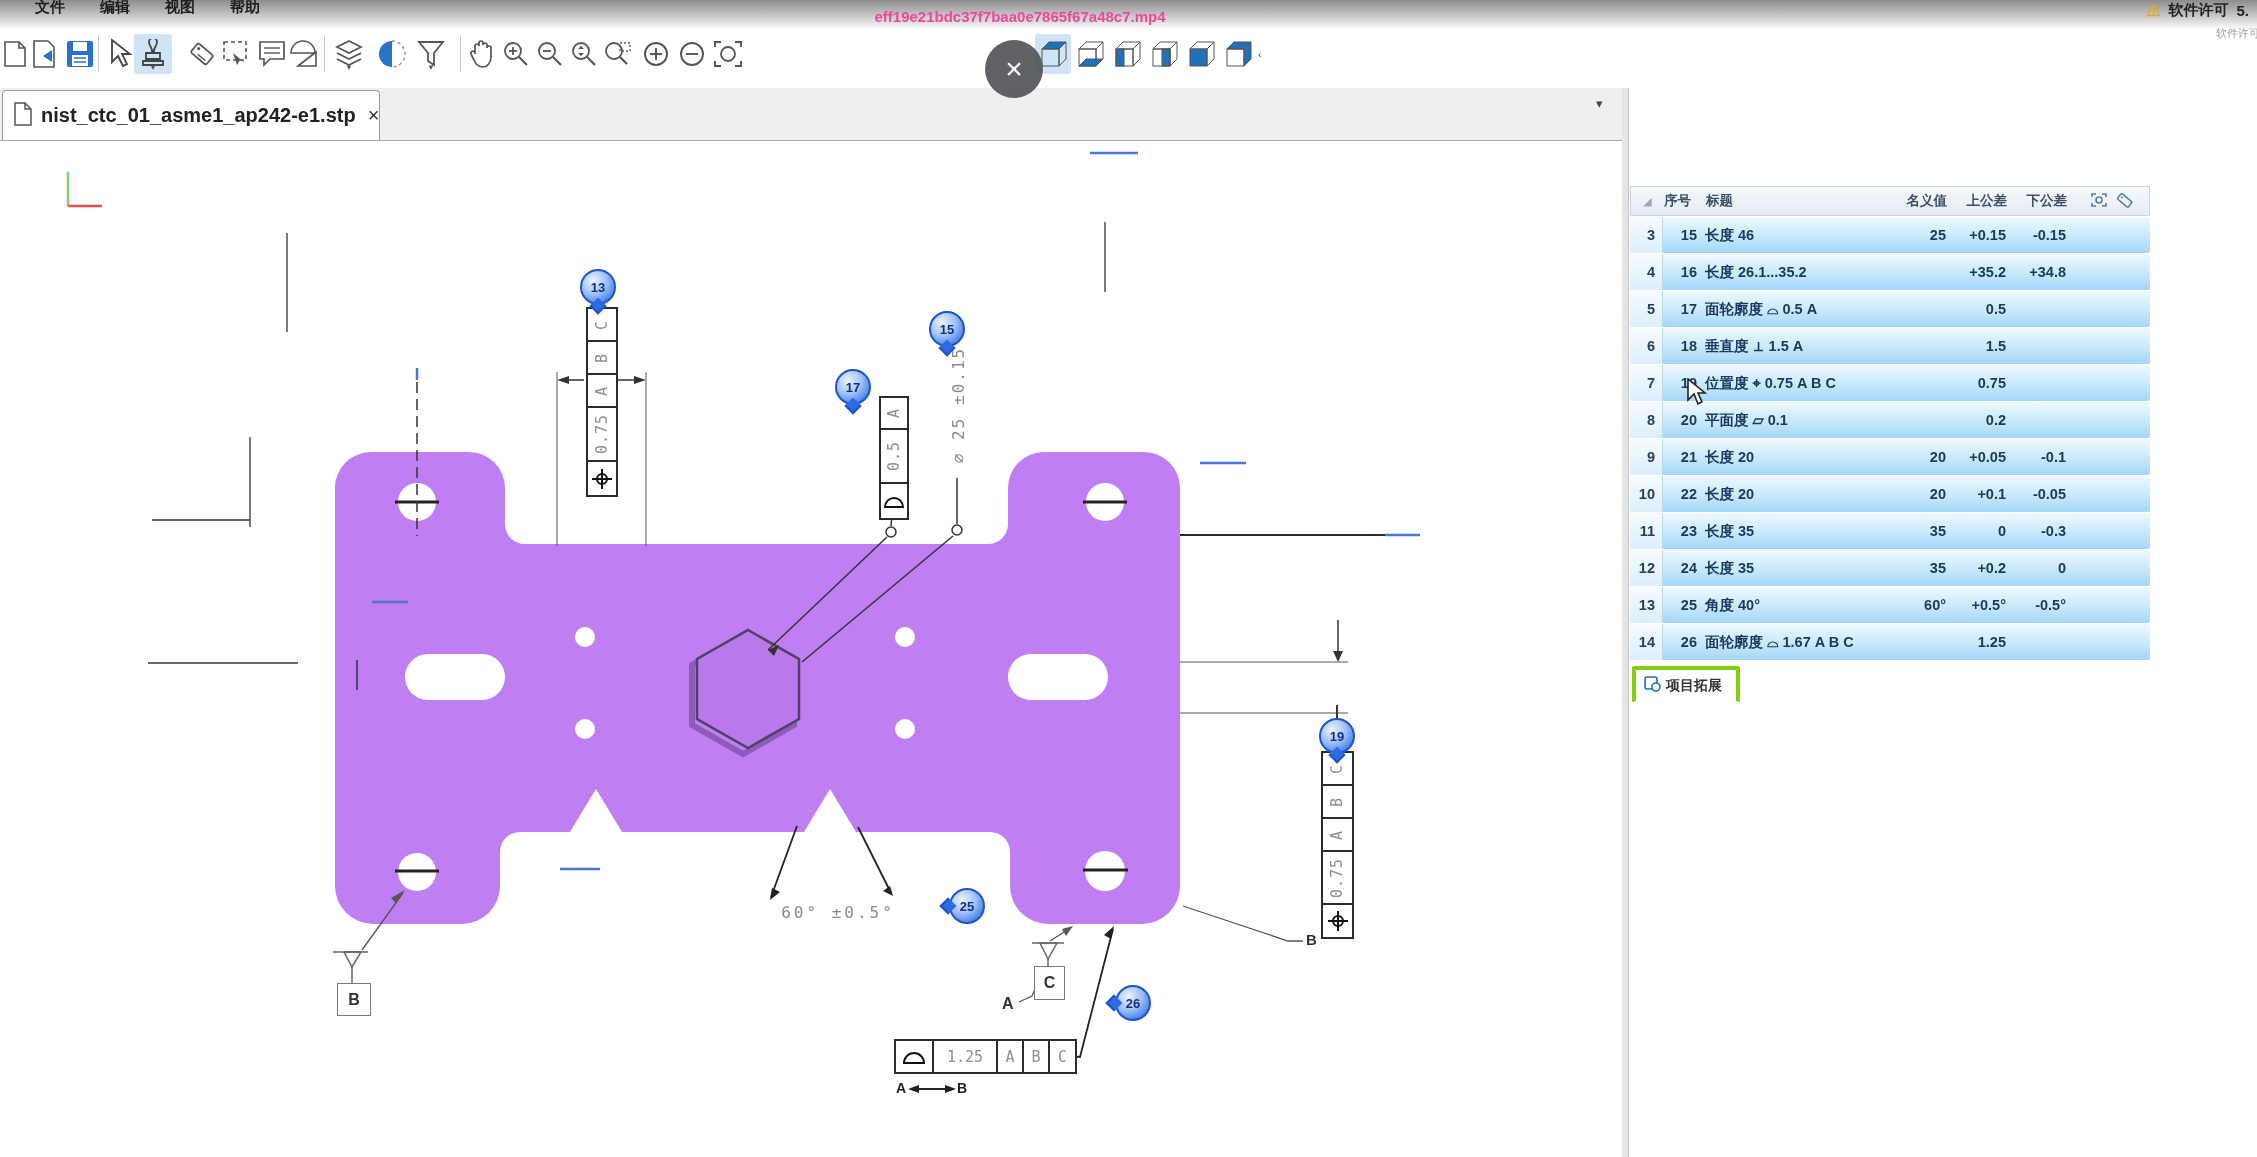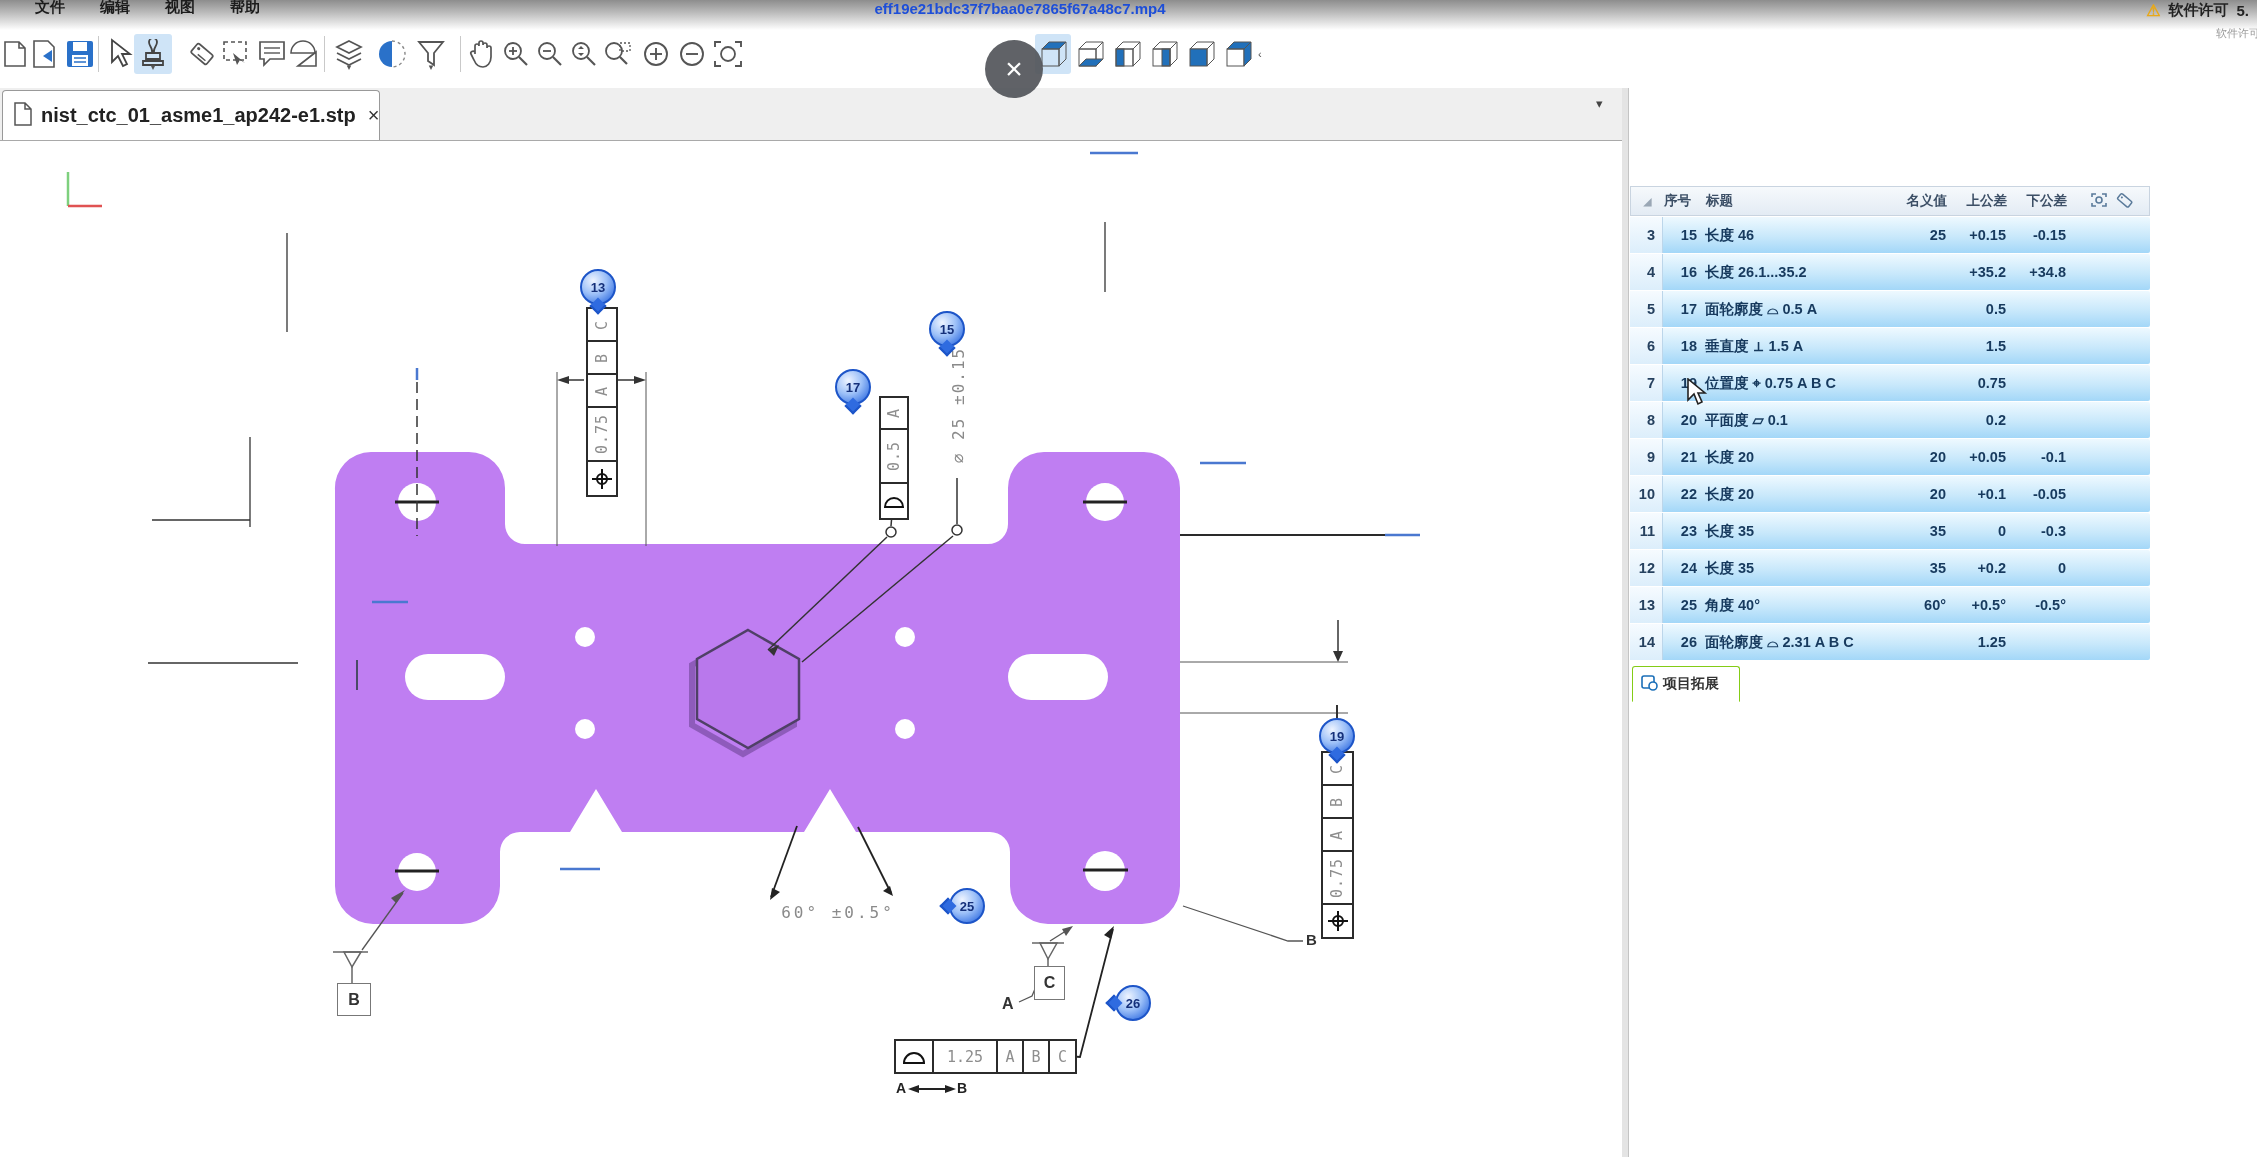--- a/index.html
+++ b/index.html
@@ -2,21 +2,21 @@
 <html><head>
 <meta charset="utf-8">
 <style>
   html,body{margin:0;padding:0;}
   body{width:2257px;height:1157px;position:relative;overflow:hidden;background:#fff;
        font-family:"Liberation Sans","DejaVu Sans",sans-serif;-webkit-font-smoothing:antialiased;}
   .abs{position:absolute;}
   
   #topgrad{left:0;top:0;width:2257px;height:30px;background:linear-gradient(180deg,#8d8d8d 0%,#b9b9b9 40%,rgba(255,255,255,0) 100%);z-index:6;pointer-events:none;}
   .menu-item{top:-2px;font:600 15px "Liberation Sans",sans-serif;color:#1c1c1c;z-index:7;}
-  #video-title{top:0px;left:1020px;transform:translateX(-50%);font:600 15px "Liberation Sans",sans-serif;color:#1d4ed8;z-index:7;white-space:nowrap;}
+  #video-title{top:8px;left:1020px;transform:translateX(-50%);font:600 15px "Liberation Sans",sans-serif;color:#ec4899;z-index:7;white-space:nowrap;}
   #license{top:1px;right:8px;z-index:7;display:flex;gap:8px;align-items:center;font:700 15px "Liberation Sans",sans-serif;color:#222;}
   #license .warn{color:#e8a818;font-size:16px;}
   #license-sub{top:26px;left:2216px;width:41px;overflow:hidden;font:400 11px "Liberation Sans",sans-serif;color:#9a9a9a;z-index:7;white-space:nowrap;}
   
   #toolbar{left:0;top:24px;width:2257px;height:64px;background:#fff;z-index:3;}
   .tbi{position:absolute;top:10px;width:32px;height:40px;display:flex;align-items:center;justify-content:center;}
   .tbi svg{display:block;}
   .tb-divider{position:absolute;top:12px;width:1px;height:36px;background:#c9c9c9;}
   .dd{position:absolute;top:28px;font-size:9px;color:#555;}
   .hl{background:#cfe4f7;border-radius:3px;}
@@ -65,21 +65,21 @@
   .trow{display:grid;grid-template-columns:33px 42px 187px 60px 60px 60px 78px;height:36px;margin-bottom:1px;}
   #thead.trow{height:30px;background:linear-gradient(#f6f9fc,#e3ebf4);border:1px solid #c9d4e0;box-sizing:border-box;}
   #thead .hc{display:flex;align-items:center;font:700 13.5px "Liberation Sans",sans-serif;color:#3c4f66;}
   .drow{background:linear-gradient(180deg,#eef9ff 0%,#c8e8fb 55%,#a3d7f8 100%);border-radius:2px;}
   .drow .c{display:flex;align-items:center;font:600 14.5px "Liberation Sans",sans-serif;color:#173a5e;}
   .drow .c.idx{background:linear-gradient(180deg,#f6fbff,#dceefb);border-right:1px solid #bcd6ea;color:#26415f;justify-content:flex-end;padding-right:7px;}
   .drow .c.seq{justify-content:flex-end;padding-right:8px;}
   .drow .c.num{justify-content:flex-end;padding-right:6px;}
   .hc.num{justify-content:flex-end;padding-right:6px;}
   
-  .btab{position:absolute;top:666px;height:36px;border:1px solid #84cc16;background:#fff;display:flex;align-items:center;gap:5px;
+  .btab{position:absolute;top:666px;height:36px;border:4px solid #84cc16;background:#fff;display:flex;align-items:center;gap:5px;
         padding:0 8px;box-sizing:border-box;font:600 14px "Liberation Sans",sans-serif;color:#333;border-radius:3px 3px 0 0;}
   #tabs-sep{left:1628px;top:701px;width:629px;height:1px;background:#bdbdbd;}
   
   .lbl{position:absolute;font:600 14.5px "Liberation Sans",sans-serif;color:#333;white-space:nowrap;}
   .inp{position:absolute;background:#fff;border:1.5px solid #b5b5b5;border-radius:8px;height:34px;box-sizing:border-box;
        font:400 14px "Liberation Sans",sans-serif;color:#555;display:flex;align-items:center;padding:0 10px;}
   .sel{position:absolute;background:#e9e9e9;border:1.5px solid #b5b5b5;border-radius:8px;height:34px;box-sizing:border-box;
        font:500 13.5px "Liberation Sans",sans-serif;color:#333;display:flex;align-items:center;padding:0 10px;}
   .chev{position:absolute;right:10px;top:13px;width:0;height:0;border-left:5px solid transparent;border-right:5px solid transparent;border-top:6px solid #777;}
   .radio{position:absolute;width:17px;height:17px;border:1.6px solid #555;border-radius:50%;box-sizing:border-box;background:#fff;}
@@ -688,21 +688,21 @@
     <div class="c">角度 40°</div>
     <div class="c num">60°</div>
     <div class="c num">+0.5°</div>
     <div class="c num">-0.5°</div>
     <div class="c"></div>
   </div>
 
   <div class="trow drow">
     <div class="c idx">14</div>
     <div class="c seq">26</div>
-    <div class="c">面轮廓度 ⌓ 2.31 A B C</div>
+    <div class="c">面轮廓度 ⌓ 1.67 A B C</div>
     <div class="c num"></div>
     <div class="c num">1.25</div>
     <div class="c num"></div>
     <div class="c"></div>
   </div>
 </div>
 </div>
 
 <div class="btab abs" style="left:1632px;width:108px;border-bottom:1px solid #fff;z-index:3">
   <span><svg width="17" height="16">

